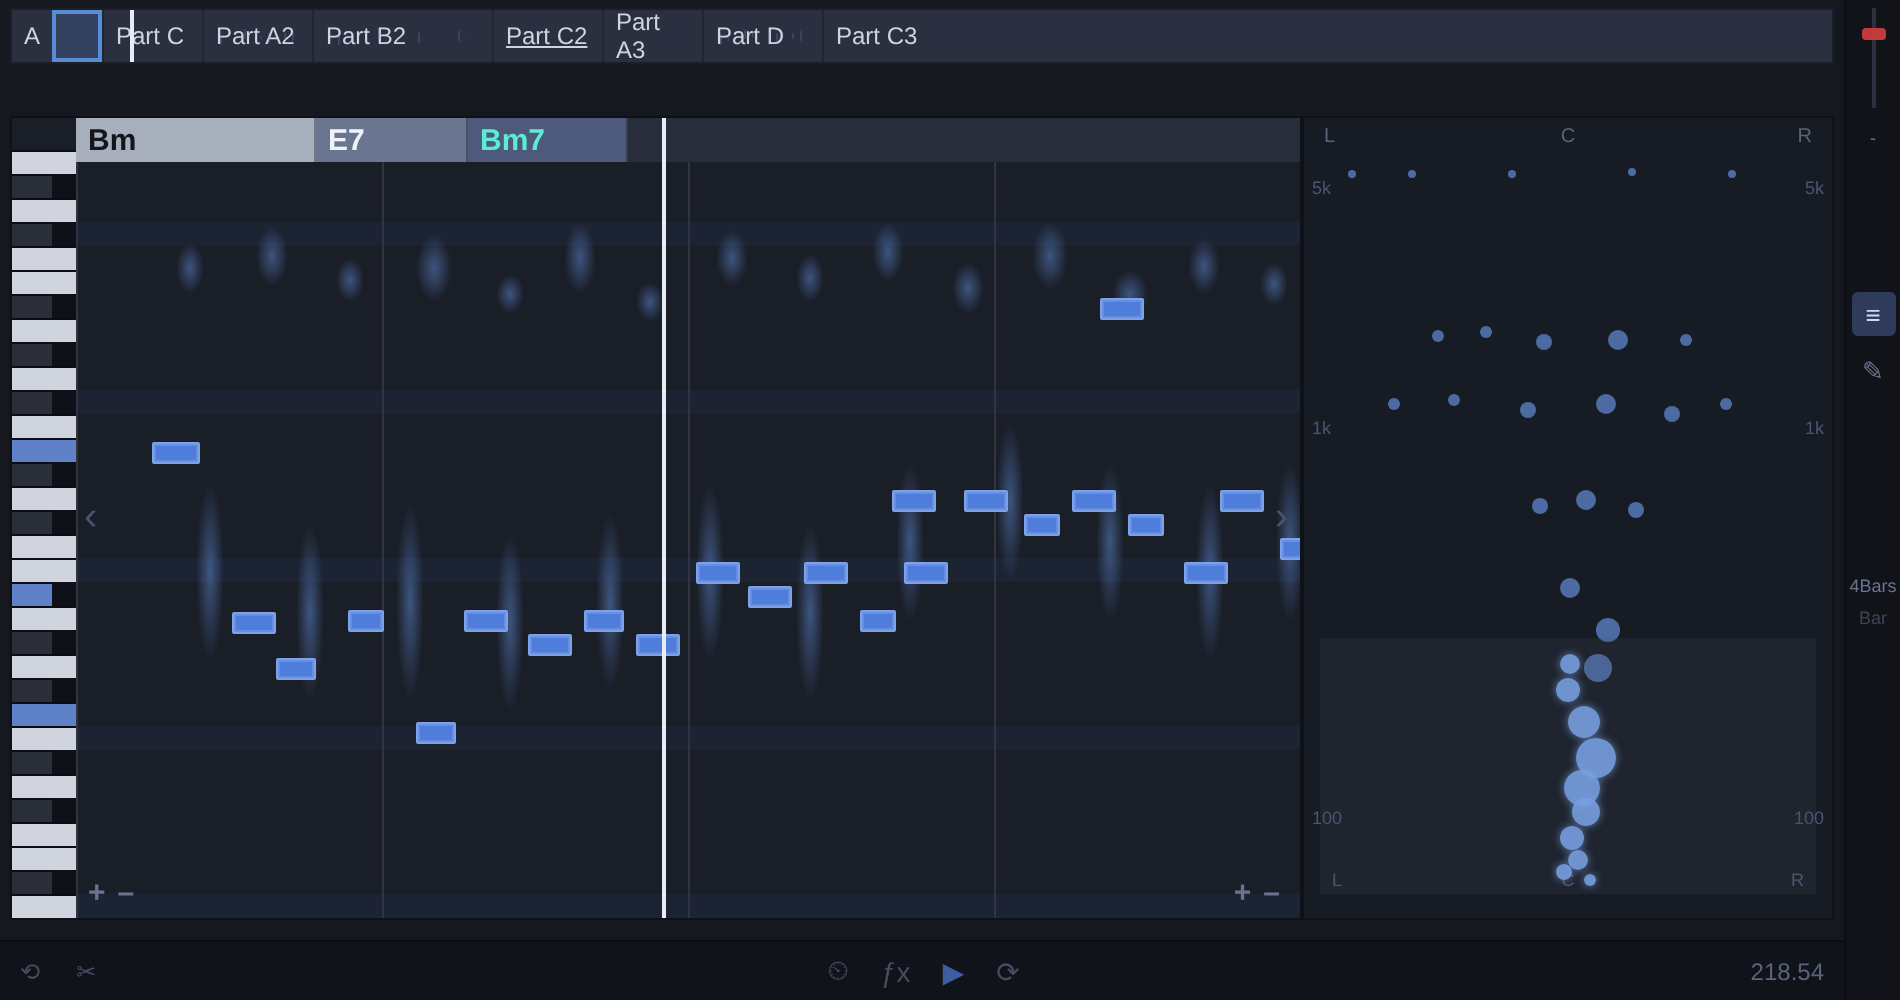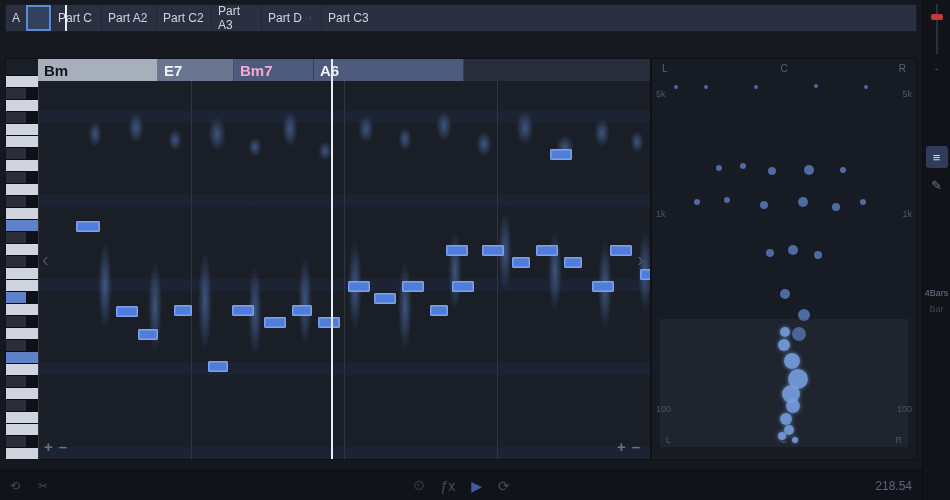--- a/index.html
+++ b/index.html
@@ -271,21 +271,25 @@
     <div class="seg current" style="flex: 0 0 25px;">
       <span></span>
     </div>
     <div class="seg" style="flex: 0 0 50px;">
       <span>Part C</span>
     </div>
     <div class="seg" style="flex: 0 0 55px;">
       <span>Part A2</span>
       <div class="waveform-mini"></div>
     </div>
-    <div class="seg" style="flex: 0 0 55px;">
+    <div class="seg" style="flex: 0 0 90px;">
+      <span>Part B2</span>
+      <div class="waveform-mini"></div>
+    </div>
+    <div class="seg" style="flex: 0 0 55px; text-decoration: underline;">
       <span>Part C2</span>
     </div>
     <div class="seg" style="flex: 0 0 50px;">
       <span>Part A3</span>
     </div>
     <div class="seg" style="flex: 0 0 60px;">
       <span>Part D</span>
       <div class="waveform-mini"></div>
     </div>
     <div class="seg" style="flex: 0 0 55px;">
@@ -307,22 +311,21 @@
   <div class="rail-small">4Bars</div>
   <div class="rail-small" style="opacity:.5">Bar</div>
 </div>
 
 <div class="main">
 
   <div class="editor">
     <div class="chord-bar" id="chord-bar">
         <div class="chord" style="flex: 0 0 120px; background: rgb(167, 174, 188); color: rgb(20, 22, 28);">Bm</div>
         <div class="chord" style="flex: 0 0 76px; background: rgb(106, 117, 144); color: rgb(240, 242, 248);">E7</div>
-        <div class="chord" style="flex: 0 0 80px; background: rgb(77, 90, 123); color: #f9a8d4;">Bm7</div>
-        <div class="chord" style="flex: 0 0 150px; background: rgb(77, 90, 123); color: rgb(240, 242, 248);">A6</div>
+        <div class="chord" style="flex: 0 0 80px; background: rgb(77, 90, 123); color: #5eead4;">Bm7</div>
       </div>
     <div class="piano-keys" id="piano-keys">
         <div class="key white"></div>
         <div class="key black"></div>
         <div class="key white"></div>
         <div class="key black"></div>
         <div class="key white"></div>
         <div class="key white"></div>
         <div class="key black"></div>
         <div class="key white"></div>

